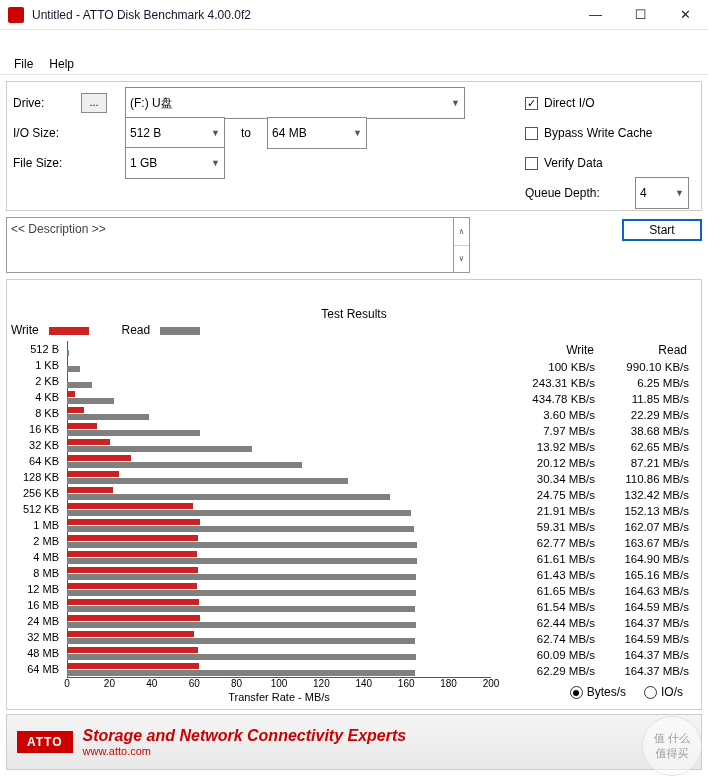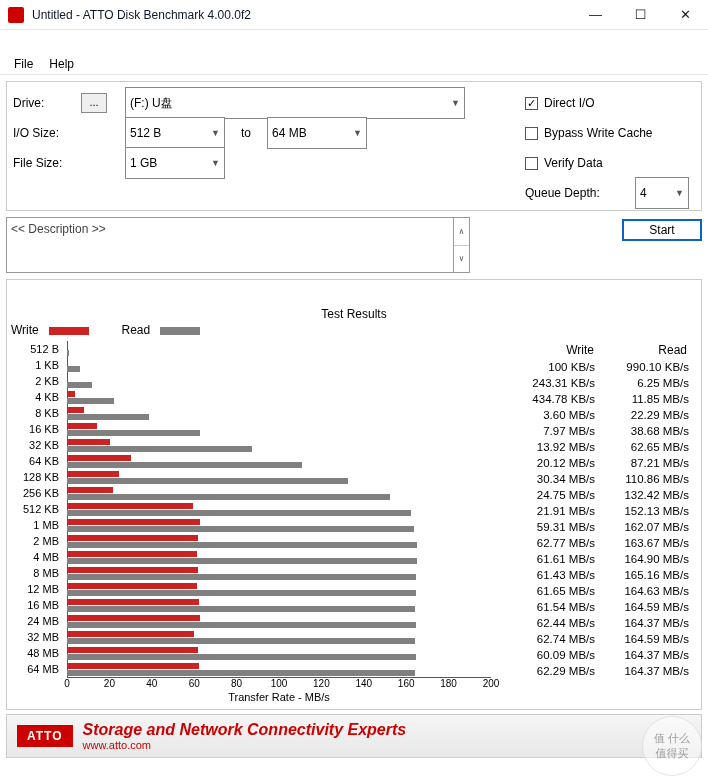--- a/index.html
+++ b/index.html
@@ -62,21 +62,21 @@
   .ylabels div { height:16px; text-align:right; font-size:11px; line-height:16px; padding-right:4px;}
   .xaxis { position:absolute; left:56px; right:10px; bottom:0; height:28px; border-top:1px solid #555;}
   .xaxis .ticks{ position:relative; height:12px;}
   .xaxis .tick{ position:absolute; top:0; font-size:10px; transform:translateX(-50%);}
   .xaxis .xlabel{ text-align:center; font-size:11px; padding-top:1px;}
   .yaxisline{position:absolute; left:56px; top:0; bottom:28px; width:1px; background:#555;}
   .radiorow { display:flex; justify-content:flex-end; gap:18px; padding:4px 8px 0 0; align-items:center;}
   .radio .circ{ width:13px; height:13px; border:1px solid #333; border-radius:50%; display:inline-flex; align-items:center; justify-content:center; margin-right:4px; vertical-align:middle;}
   .radio .dot{ width:6px; height:6px; background:#000; border-radius:50%;}
   
-  .banner { margin-top:4px; border:1px solid #ccc; height:44px; display:flex; align-items:center; background: linear-gradient(#f5f5f5,#e8e8e8);}
+  .banner { margin-top:4px; border:1px solid #ccc; height:56px; display:flex; align-items:center; background: linear-gradient(#f5f5f5,#e8e8e8);}
   .banner .logo { background:#cc0000; color:#fff; font-weight:bold; padding:4px 10px; margin:0 10px; font-family: Arial; letter-spacing:1px;}
   .banner .tag { color:#cc0000; font-weight:bold; font-style:italic; font-size:16px; flex:1;}
   .banner .url { font-size:11px; font-weight:normal; color:#cc0000; display:block; font-style:normal;}
   
   .watermark { position: fixed; right: 6px; bottom: 6px; opacity: 0.8; font-size:11px; color:#888; background:rgba(255,255,255,.6); padding:6px 8px; border-radius:50%; width:60px; height:60px; display:flex; align-items:center; justify-content:center; text-align:center; border:1px solid #ddd;}
 </style>
 </head>
 <body>
 
 <div class="titlebar">
@@ -380,20 +380,30 @@
             </div>
             <div class="drow">
               <div>60.09 MB/s</div>
               <div>164.37 MB/s</div>
             </div>
             <div class="drow">
               <div>62.29 MB/s</div>
               <div>164.37 MB/s</div>
             </div>
           </div>
+        <div class="radiorow">
+          <span class="radio">
+            <span class="circ">
+                <span class="dot"></span>
+              </span><span>Bytes/s</span>
+          </span>
+          <span class="radio">
+            <span class="circ"></span><span>IO/s</span>
+          </span>
+        </div>
       </div>
     </div>
   </div>
 
   <div class="banner">
     <span class="logo">ATTO</span>
     <span class="tag">
       <span>Storage and Network Connectivity Experts</span>
       <span class="url">www.atto.com</span>
     </span>

